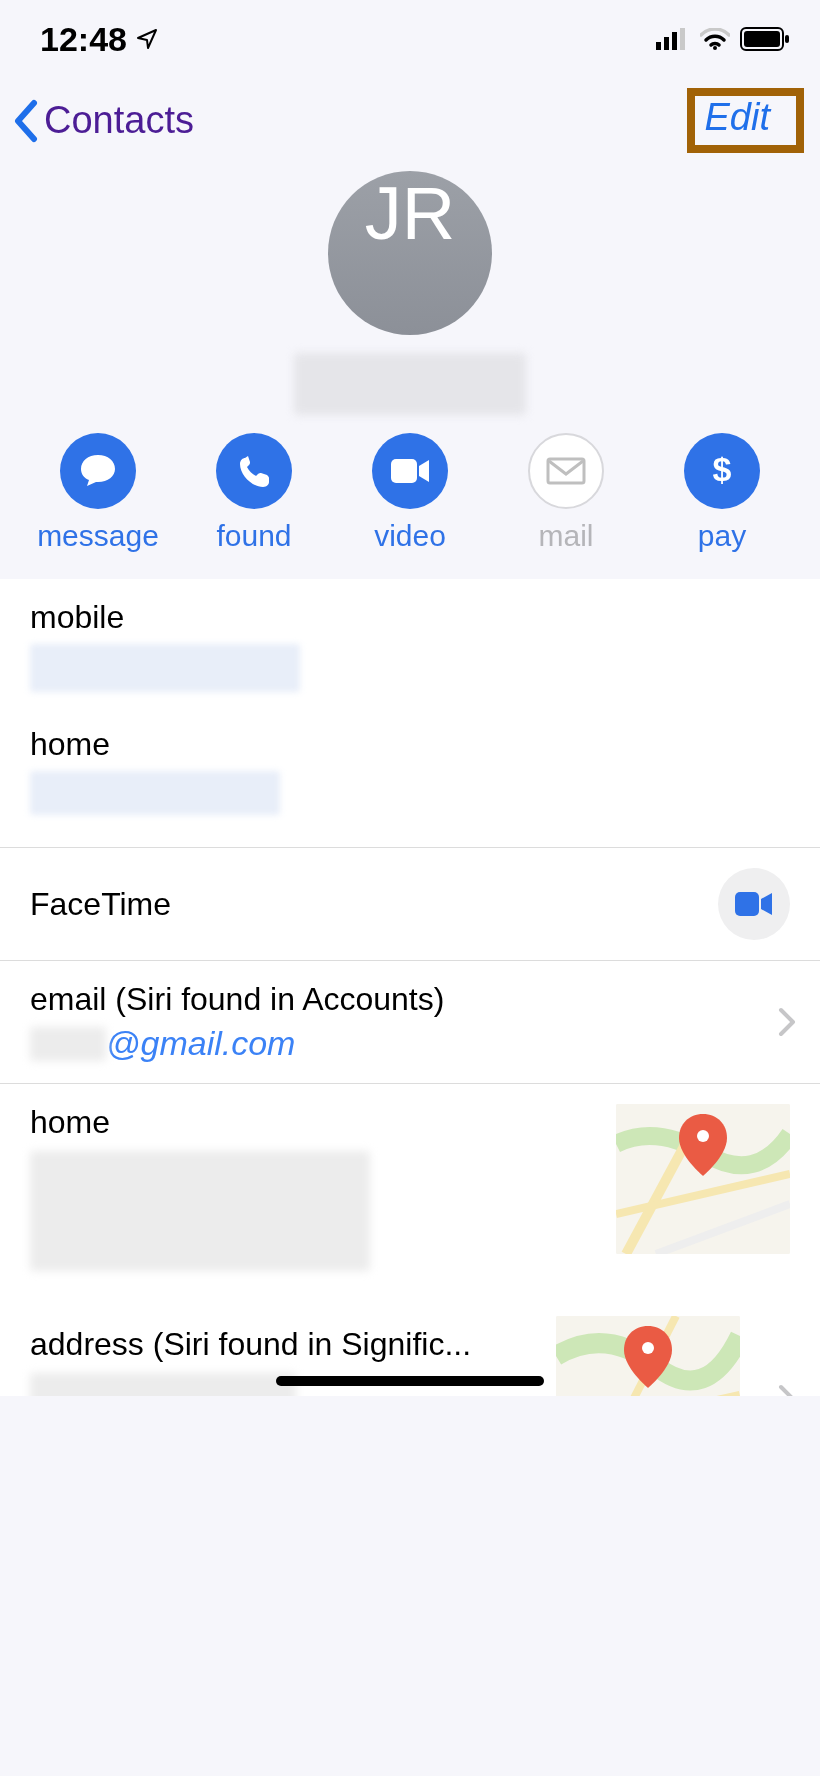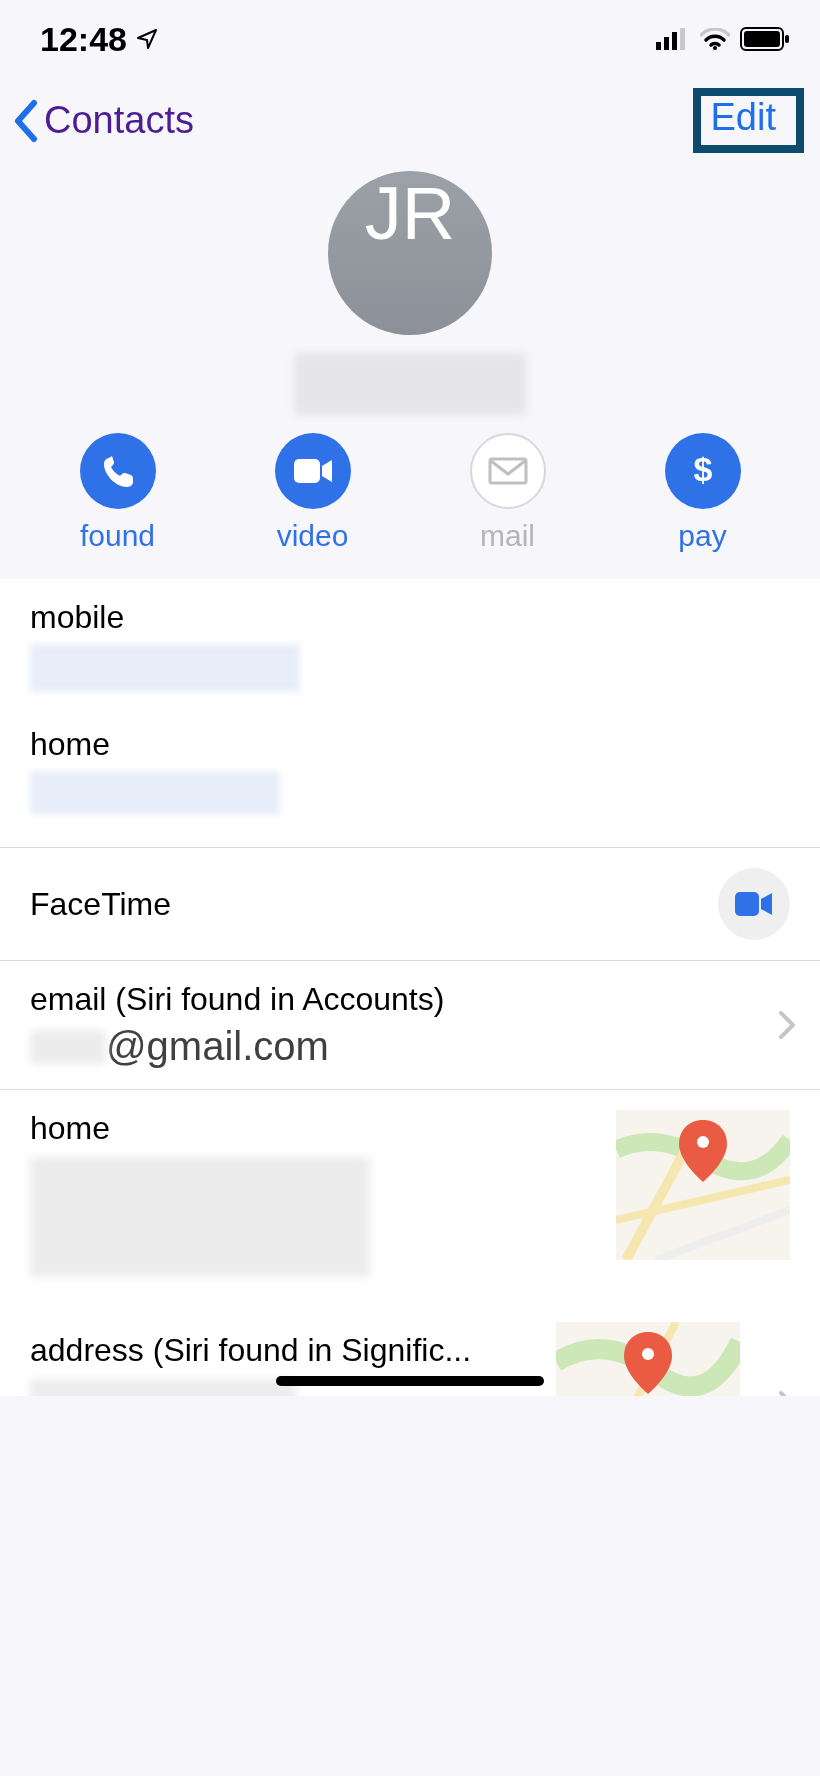--- a/index.html
+++ b/index.html
@@ -6,40 +6,40 @@
   html, body { width: 820px; height: 1776px; font-family: -apple-system, "Helvetica Neue", Arial, sans-serif; background:#f6f6fb; color:#000; }
   .screen { width:820px; height:1396px; position:relative; background:#f6f6fb; overflow:hidden;}
   
   .status-bar { display:flex; justify-content:space-between; align-items:center; padding:18px 30px 10px 40px; height:70px;}
   .status-time { font-size:34px; font-weight:600; display:flex; align-items:center; gap:8px;}
   .status-icons { display:flex; align-items:center; gap:10px;}
   
   .nav-bar { display:flex; justify-content:space-between; align-items:center; padding:18px 16px 18px 12px;}
   .nav-back { display:flex; align-items:center; color:#4c1d95; font-size:38px; font-weight:400;}
   .nav-back svg { margin-right:4px;}
-  .edit-wrap { border:8px solid #0c4a6e; padding:0px 20px 6px 10px;}
+  .edit-wrap { border:8px solid #a16207; padding:0px 26px 6px 10px;font-style:italic;}
   .edit-btn { color:#1f6fea; font-size:38px; font-weight:400;}
   
   .avatar-zone { display:flex; flex-direction:column; align-items:center; padding-top:0px;}
   .avatar { width:164px; height:164px; border-radius:50%; background:linear-gradient(#9ca0a7,#8c9098); color:#fff; display:flex; align-items:flex-start; justify-content:center; font-size:74px; font-weight:500;}
   .name-blur { margin-top:18px; width:232px; height:62px; background:#e5e5e9; filter:blur(4px); border-radius:4px;}
   
   .actions { display:flex; justify-content:space-around; padding:18px 20px 26px 20px;}
   .action { display:flex; flex-direction:column; align-items:center; gap:10px; width:130px;}
   .circle { width:76px; height:76px; border-radius:50%; display:flex; align-items:center; justify-content:center;}
   .circle.blue { background:#2f72e7;}
   .circle.gray { background:#fff; border:2px solid #d8d8dc;}
   .action-label { font-size:30px; color:#2f72e7;}
   .action-label.disabled { color:#b5b5b9;}
   
   .list { background:#fff;}
   .cell { padding:20px 30px 20px 30px; border-bottom:1px solid #dcdcdc; position:relative;}
   .cell.noborder { border-bottom:none;}
   .cell .label { font-size:32px; color:#000; font-weight:400;}
-  .cell .sublabel { font-size:40px; color:#404040; margin-top:8px;}
+  .cell .sublabel { font-size:34px; color:#3b82f6; margin-top:8px;font-style:italic;}
   .blur-box { background:#e8eef9; filter:blur(3px); border-radius:2px; margin-top:8px;}
   .blur-gray { background:#ececec; filter:blur(4px); border-radius:2px;}
   .facetime-row { display:flex; justify-content:space-between; align-items:center;gap:8px;}
   .ft-btn { width:72px; height:72px; border-radius:50%; background:#efeff0; display:flex; align-items:center; justify-content:center;}
   .chevron { position:absolute; right:24px; top:50%; transform:translateY(-50%);}
   .map-thumb { width:174px; height:150px; position:absolute; background:#f4f2eb; border-radius:2px; overflow:hidden;}
   .map-thumb .streets { position:absolute; inset:0;}
   .pin { position:absolute; left:50%; top:10px; transform:translateX(-50%);}
   .home-indicator { position:absolute; bottom:10px; left:50%; transform:translateX(-50%); width:268px; height:10px; background:#000; border-radius:6px;}
 </style>
@@ -91,20 +91,28 @@
   <div class="avatar-zone">
     <div class="avatar">
       <span>JR</span>
     </div>
     <div class="name-blur"></div>
   </div>
 
   <div class="actions">
     <div class="action">
       <div class="circle blue">
+        <svg width="38" height="36" viewBox="0 0 38 36">
+            <path d="M19 2 C9 2 2 8 2 16 C2 21 5 25 10 27 L8 33 L17 29 C18 29 18 29 19 29 C29 29 36 23 36 16 C36 8 29 2 19 2 Z" fill="#fff"></path>
+          </svg>
+      </div>
+      <span class="action-label">message</span>
+    </div>
+    <div class="action">
+      <div class="circle blue">
         <svg width="36" height="36" viewBox="0 0 36 36">
             <path d="M9 3 C7 3 4 5 4 9 C4 20 16 32 27 32 C31 32 33 29 33 27 L33 23 C33 22 32 21 31 20 L25 18 C24 18 23 18 22 19 L20 21 C16 19 13 16 11 12 L13 10 C14 9 14 8 14 7 L12 1" fill="#fff" transform="translate(0,2)"></path>
           </svg>
       </div>
       <span class="action-label">found</span>
     </div>
     <div class="action">
       <div class="circle blue">
         <svg width="42" height="28" viewBox="0 0 42 28">
             <rect x="2" y="2" width="26" height="24" rx="5" fill="#fff"></rect>

